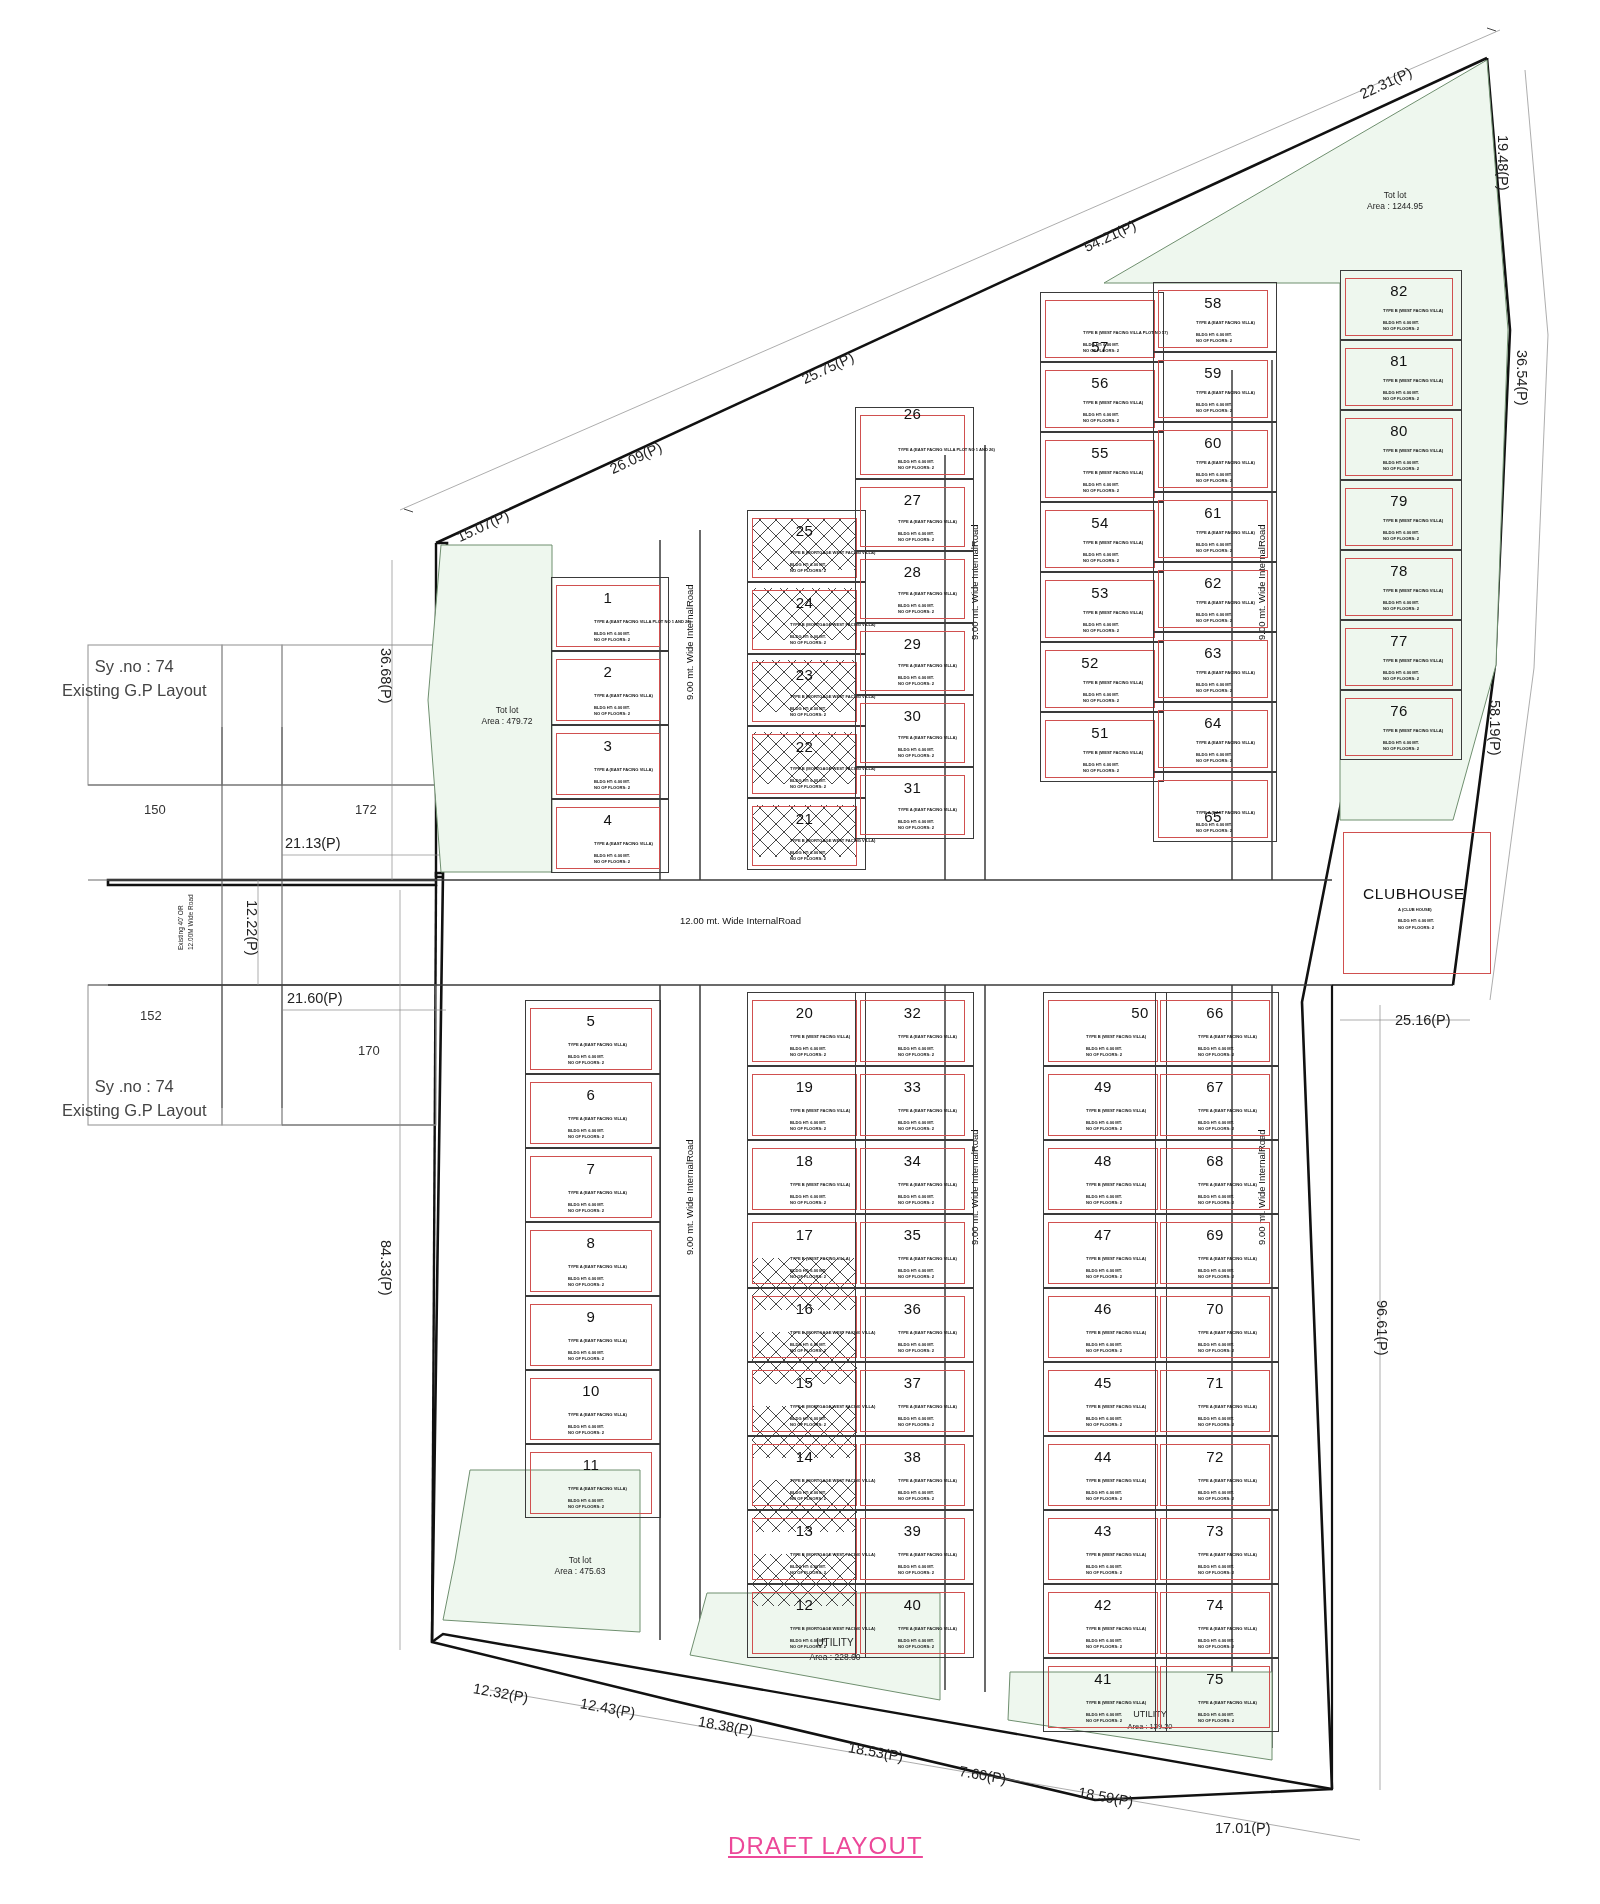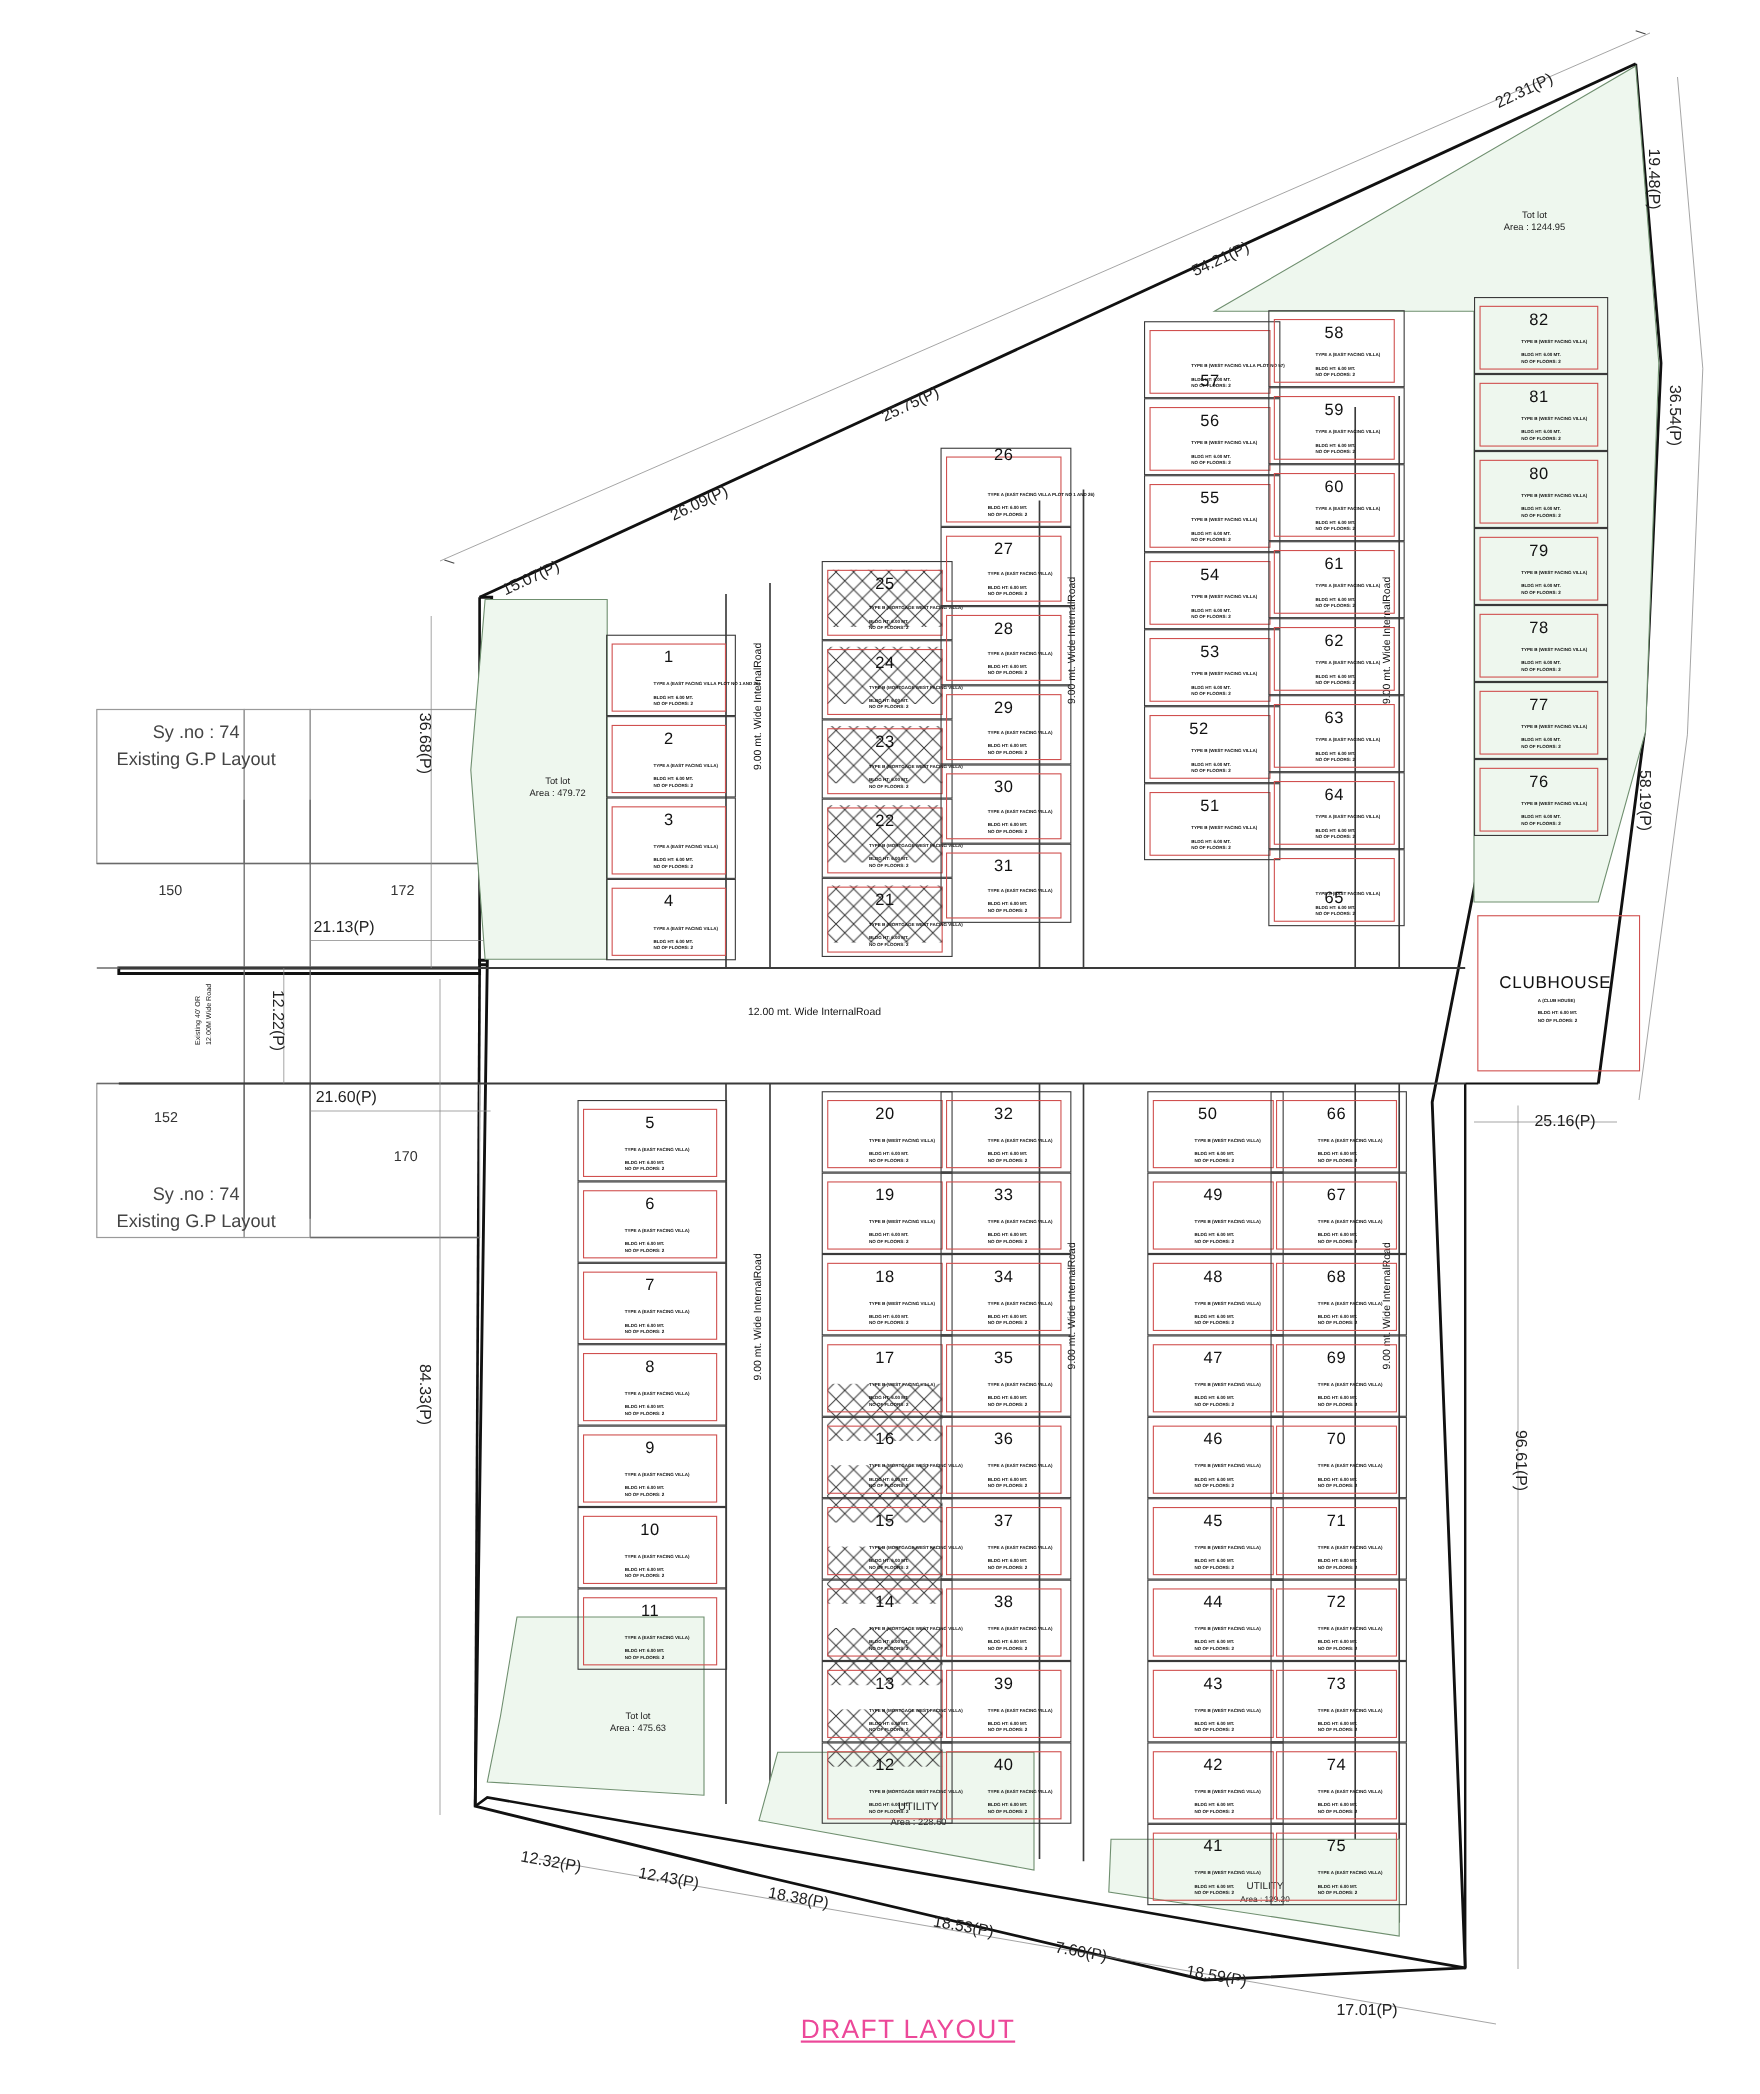--- a/index.html
+++ b/index.html
@@ -10,21 +10,21 @@
   .plotbox{position:absolute;box-sizing:border-box;border:1.3px solid #d0504f;background:transparent;}
   .plotnum{position:absolute;font-size:15px;color:#111;text-align:center;letter-spacing:.5px;}
   .plotinfo{position:absolute;font-size:4.1px;line-height:1.45;color:#111;font-weight:bold;white-space:nowrap;}
   .cellframe{position:absolute;box-sizing:border-box;border:1px solid #3a3a3a;}
   .greenlabel{position:absolute;text-align:center;font-size:8.5px;line-height:1.35;color:#222;}
 
   .dimtxt{position:absolute;font-size:14.5px;color:#222;white-space:nowrap;font-family:"Liberation Sans",sans-serif;}
   .roadlabel{position:absolute;font-size:9.5px;color:#111;white-space:nowrap;}
   .roadlabel.vert{transform-origin:0 0;transform:rotate(-90deg);}
   .plainnum{position:absolute;font-size:13px;color:#333;}
-  .sylabel{position:absolute;font-size:16.5px;color:#444;text-align:center;line-height:1.45;white-space:nowrap;margin-left:44px;}
+  .sylabel{position:absolute;font-size:16.5px;color:#444;text-align:center;line-height:1.45;white-space:nowrap;}
   .title{position:absolute;font-size:24px;letter-spacing:1.2px;color:#ec4899;text-decoration:underline;}
   .clubtxt{position:absolute;font-size:15.5px;color:#111;letter-spacing:.6px;}
   .vertdim{position:absolute;white-space:nowrap;font-size:14.5px;color:#222;transform-origin:0 0;}
   .existroad{position:absolute;font-size:6.5px;color:#222;white-space:nowrap;transform-origin:0 0;transform:rotate(-90deg);line-height:1.5;}
 </style>
 </head>
 <body>
 
 <div id="stage">
 
@@ -433,21 +433,21 @@
       <div class="cellframe" style="left: 855px; top: 1510px; width: 119px; height: 74px;"></div>
       <div class="plotbox" style="left: 860px; top: 1518px; width: 105px; height: 62px;"></div>
       <div class="plotnum" style="left: 860px; top: 1522px; width: 105px;">39</div>
       <div class="plotinfo" style="left: 898px; top: 1552px;">TYPE A (EAST FACING VILLA)<br><br>BLDG HT: 6.00 MT.<br>NO OF FLOORS: 2</div>
       <div class="cellframe" style="left: 855px; top: 1584px; width: 119px; height: 74px;"></div>
       <div class="plotbox" style="left: 860px; top: 1592px; width: 105px; height: 62px;"></div>
       <div class="plotnum" style="left: 860px; top: 1596px; width: 105px;">40</div>
       <div class="plotinfo" style="left: 898px; top: 1626px;">TYPE A (EAST FACING VILLA)<br><br>BLDG HT: 6.00 MT.<br>NO OF FLOORS: 2</div>
       <div class="cellframe" style="left: 1043px; top: 992px; width: 124px; height: 74px;"></div>
       <div class="plotbox" style="left: 1048px; top: 1000px; width: 110px; height: 62px;"></div>
-      <div class="plotnum" style="left: 1048px; top: 1004px; width: 100px;">50</div>
+      <div class="plotnum" style="left: 1048px; top: 1004px; width: 100px; padding-left: 42px;">50</div>
       <div class="plotinfo" style="left: 1086px; top: 1034px;">TYPE B (WEST FACING VILLA)<br><br>BLDG HT: 6.00 MT.<br>NO OF FLOORS: 2</div>
       <div class="cellframe" style="left: 1043px; top: 1066px; width: 124px; height: 74px;"></div>
       <div class="plotbox" style="left: 1048px; top: 1074px; width: 110px; height: 62px;"></div>
       <div class="plotnum" style="left: 1048px; top: 1078px; width: 110px;">49</div>
       <div class="plotinfo" style="left: 1086px; top: 1108px;">TYPE B (WEST FACING VILLA)<br><br>BLDG HT: 6.00 MT.<br>NO OF FLOORS: 2</div>
       <div class="cellframe" style="left: 1043px; top: 1140px; width: 124px; height: 74px;"></div>
       <div class="plotbox" style="left: 1048px; top: 1148px; width: 110px; height: 62px;"></div>
       <div class="plotnum" style="left: 1048px; top: 1152px; width: 110px;">48</div>
       <div class="plotinfo" style="left: 1086px; top: 1182px;">TYPE B (WEST FACING VILLA)<br><br>BLDG HT: 6.00 MT.<br>NO OF FLOORS: 2</div>
       <div class="cellframe" style="left: 1043px; top: 1214px; width: 124px; height: 74px;"></div>

